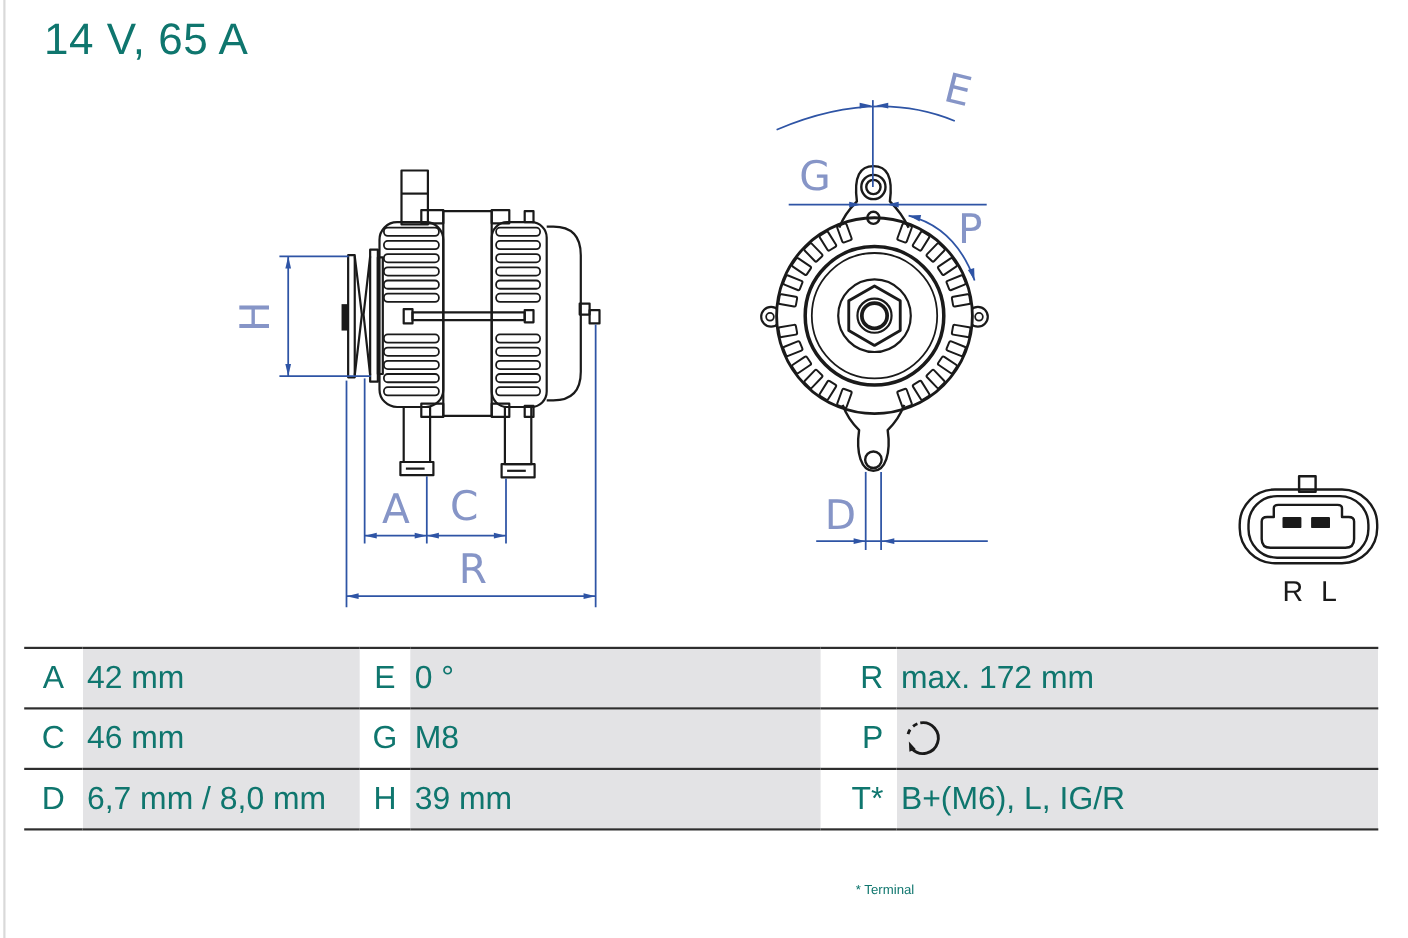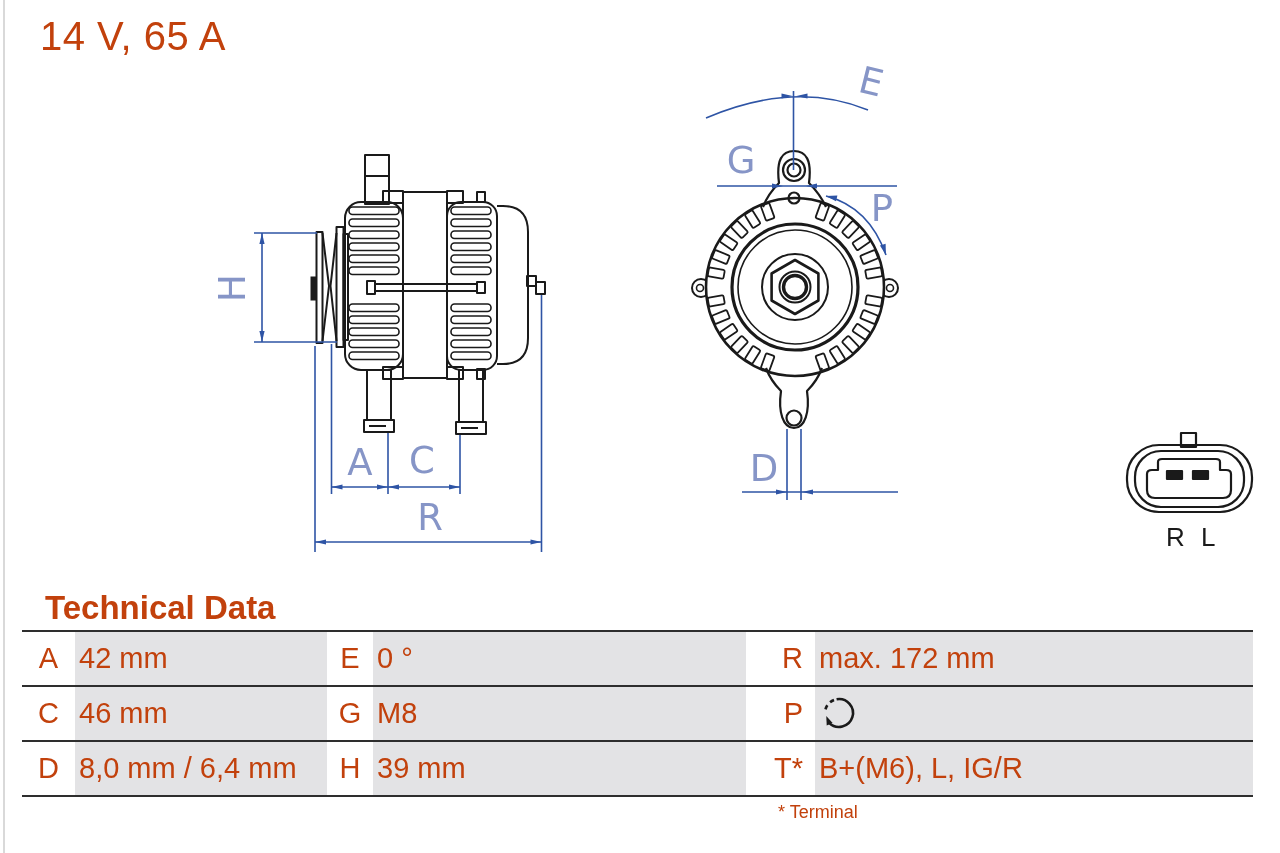--- a/index.html
+++ b/index.html
@@ -1,31 +1,31 @@
 <!DOCTYPE html>
 <html><head>
 <meta charset="utf-8">
 <style>
   html,body{margin:0;padding:0;background:#ffffff;}
   #page{position:relative;width:1280px;height:853px;background:#fff;overflow:hidden;
-        font-family:"Liberation Sans",sans-serif;color:#c2410c;}
+        font-family:"Liberation Sans",sans-serif;color:#0f766e;}
   #left-border{position:absolute;left:3px;top:0;width:2px;height:853px;background:#d9d9d9;}
   #title{position:absolute;left:40px;top:14px;font-size:40px;font-weight:400;letter-spacing:0.5px;}
   #dwg{position:absolute;left:0;top:0;}
   
   #tech{position:absolute;left:22px;top:588px;width:1231px;}
   #tech .t-title{font-size:33px;font-weight:700;margin:0 0 0 23px;padding:0;height:42px;line-height:40px;}
   table.data{border-collapse:collapse;width:1231px;table-layout:fixed;}
   table.data tr{height:55px;}
   table.data td{border-top:2px solid #2e2e2e;font-size:29px;vertical-align:middle;overflow:hidden;}
   table.data tr:last-child td{border-bottom:2px solid #2e2e2e;}
   td.lbl{background:#ffffff;text-align:center;}
   td.lbl3{background:#ffffff;text-align:right;padding-right:12px;}
   td.val{background:#e3e3e5;padding-left:4px;}
-  #footnote{position:absolute;left:778px;top:802px;font-size:18px;}
+  #footnote{position:absolute;left:778px;top:802px;font-size:12px;}
   .picon{vertical-align:-6px;}
 </style>
 </head>
 <body>
 
 <div id="page">
   <div id="left-border"></div>
 
   <div id="title">14 V, 65 A</div>
 
@@ -233,21 +233,20 @@
       <rect x="1167" y="471" width="15" height="8" fill="#1a1a1a"></rect>
       <rect x="1193" y="471" width="15" height="8" fill="#1a1a1a"></rect>
     </g>
     <g fill="#1a1a1a" stroke="none" font-family="'Liberation Sans',sans-serif" font-size="26">
       <text x="1166" y="546">R</text>
       <text x="1201" y="546">L</text>
     </g>
   </svg>
 
   <div id="tech">
-    <div class="t-title">Technical Data</div>
     <table class="data">
       <colgroup>
         <col style="width:53px">
           <col style="width:252px">
         <col style="width:46px">
           <col style="width:373px">
         <col style="width:69px">
           <col style="width:438px">
       </colgroup>
       <tbody>
@@ -270,21 +269,21 @@
             <g stroke="#1a1a1a" stroke-width="2.6" fill="none">
               <path d="M -2.4 -13.8 A 14 14 0 1 1 -9.9 9.9"></path>
               <path d="M -13.5 -3.6 A 14 14 0 0 1 -3.6 -13.5" stroke-dasharray="4.5 4"></path>
             </g>
             <polygon points="-12.75,3 -6.39,10.06 -12.27,12.5" fill="#1a1a1a"></polygon>
           </svg>
         </td>
       </tr>
       <tr>
         <td class="lbl">D</td>
-        <td class="val">8,0 mm / 6,4 mm</td>
+        <td class="val">6,7 mm / 8,0 mm</td>
         <td class="lbl">H</td>
         <td class="val">39 mm</td>
         <td class="lbl3">T*</td>
         <td class="val">B+(M6), L, IG/R</td>
       </tr>
     </tbody>
       </table>
   </div>
   <div id="footnote">* Terminal</div>
 </div>

